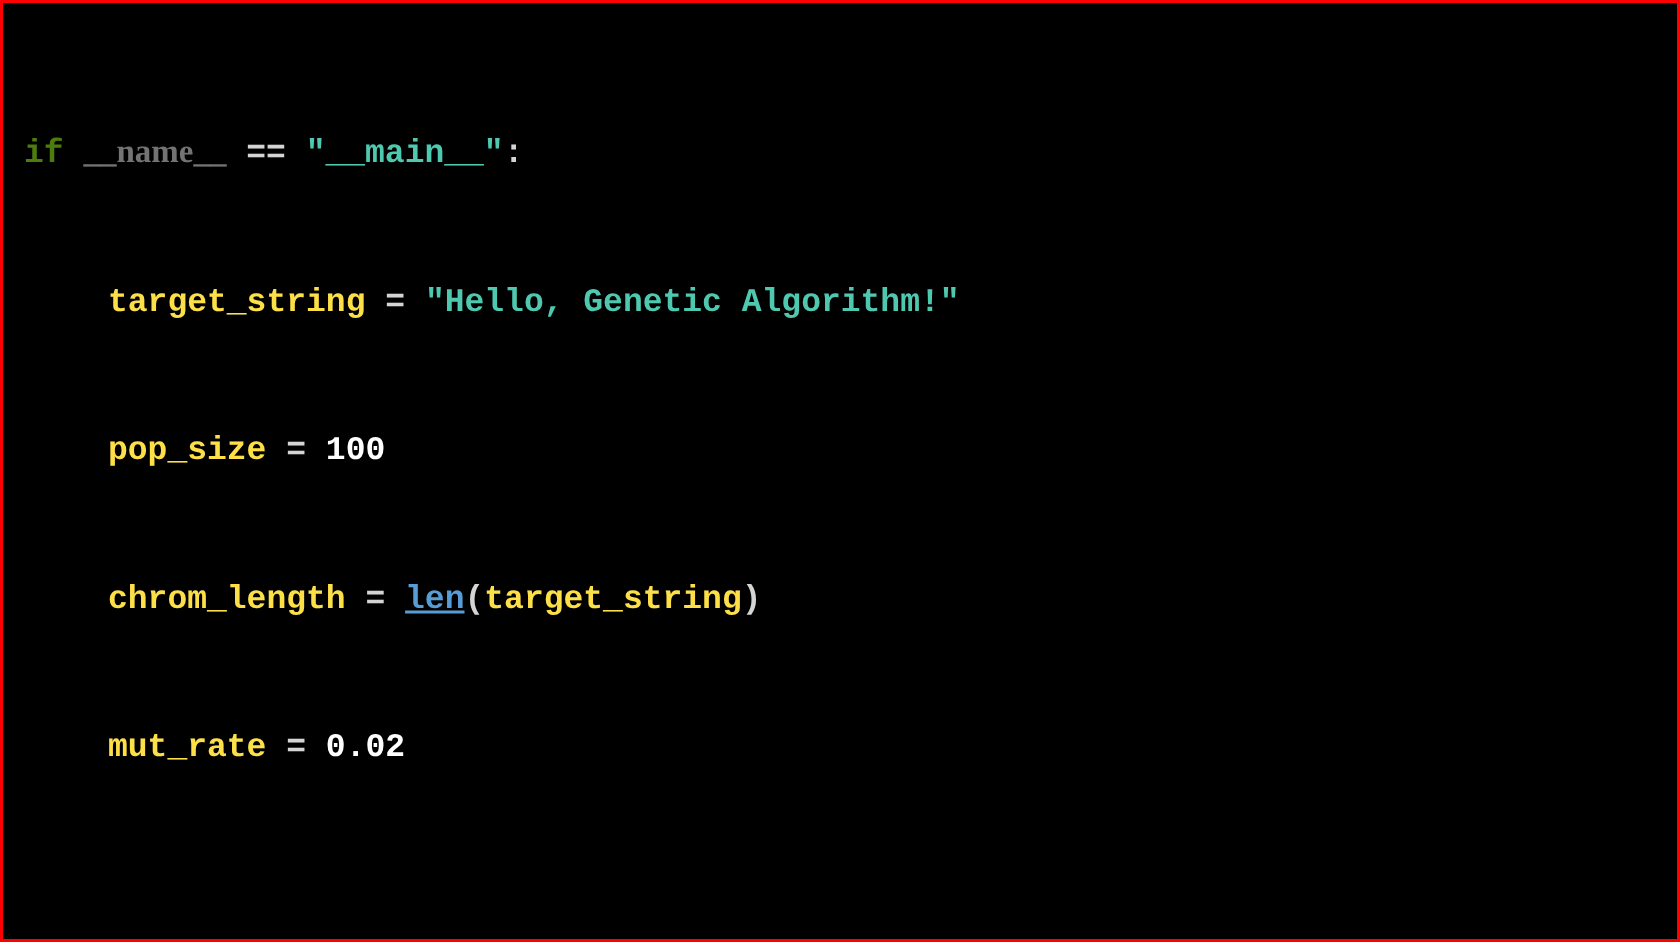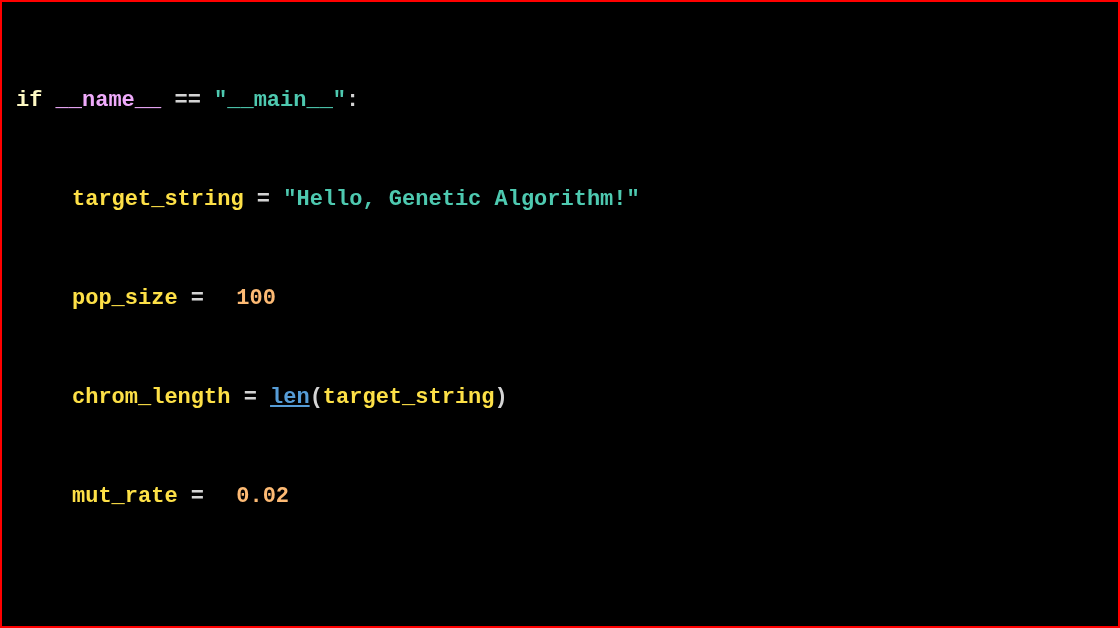--- a/index.html
+++ b/index.html
@@ -26,29 +26,29 @@
       white-space: pre;
       overflow: hidden;
     }
     .code-line {
       display: block;
     }
     .indent {
       display: inline-block;
       width: 56px;
     }
-    .tok-keyword { color: #fef9c3; margin-top: 35px; }
+    .tok-keyword { color: #4d7c0f; margin-top: 35px; }
     .tok-var { color: #fde047; }
     .tok-op { color: #d4d4d4; }
     .tok-string { color: #4ec9b0; }
-    .tok-number { color: #fdba74; margin-left: 19px; }
+    .tok-number { color: #ffffff; }
     .tok-builtin { color: #569cd6; text-decoration: underline; }
     .tok-paren { color: #d4d4d4; }
     .tok-punct { color: #d4d4d4; }
-    .tok-magic { color: #f0abfc; }
+    .tok-magic { color: #737373; font-family: Liberation Serif, serif; }
   </style>
 </head>
 <body>
 
 <div class="code-editor">
 <span class="code-line"><span class="tok-keyword">if</span> <span class="tok-magic">__name__</span> <span class="tok-op">==</span> <span class="tok-string">"__main__"</span><span class="tok-punct">:</span></span>
 <span class="code-line"><span class="indent"></span><span class="tok-var">target_string</span> <span class="tok-op">=</span> <span class="tok-string">"Hello, Genetic Algorithm!"</span></span>
 <span class="code-line"><span class="indent"></span><span class="tok-var">pop_size</span> <span class="tok-op">=</span> <span class="tok-number">100</span></span>
 <span class="code-line"><span class="indent"></span><span class="tok-var">chrom_length</span> <span class="tok-op">=</span> <span class="tok-builtin">len</span><span class="tok-paren">(</span><span class="tok-var">target_string</span><span class="tok-paren">)</span></span>
 <span class="code-line"><span class="indent"></span><span class="tok-var">mut_rate</span> <span class="tok-op">=</span> <span class="tok-number">0.02</span></span>

